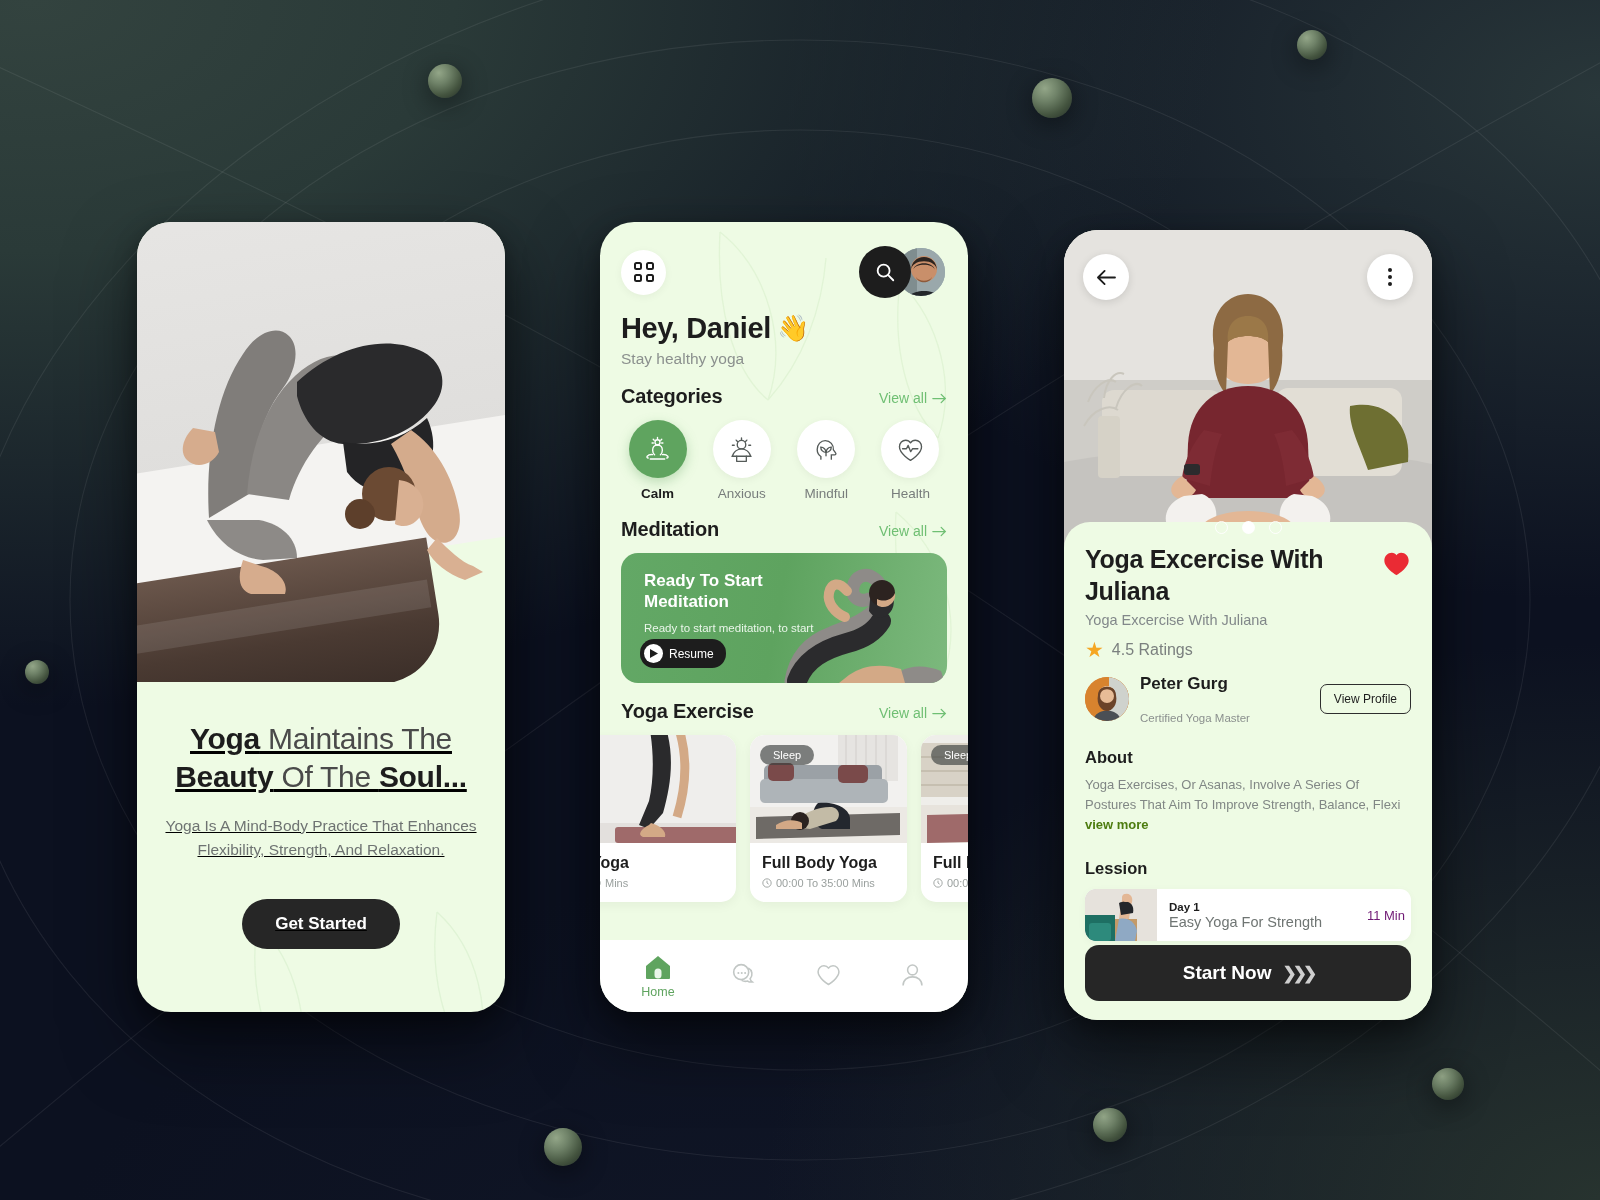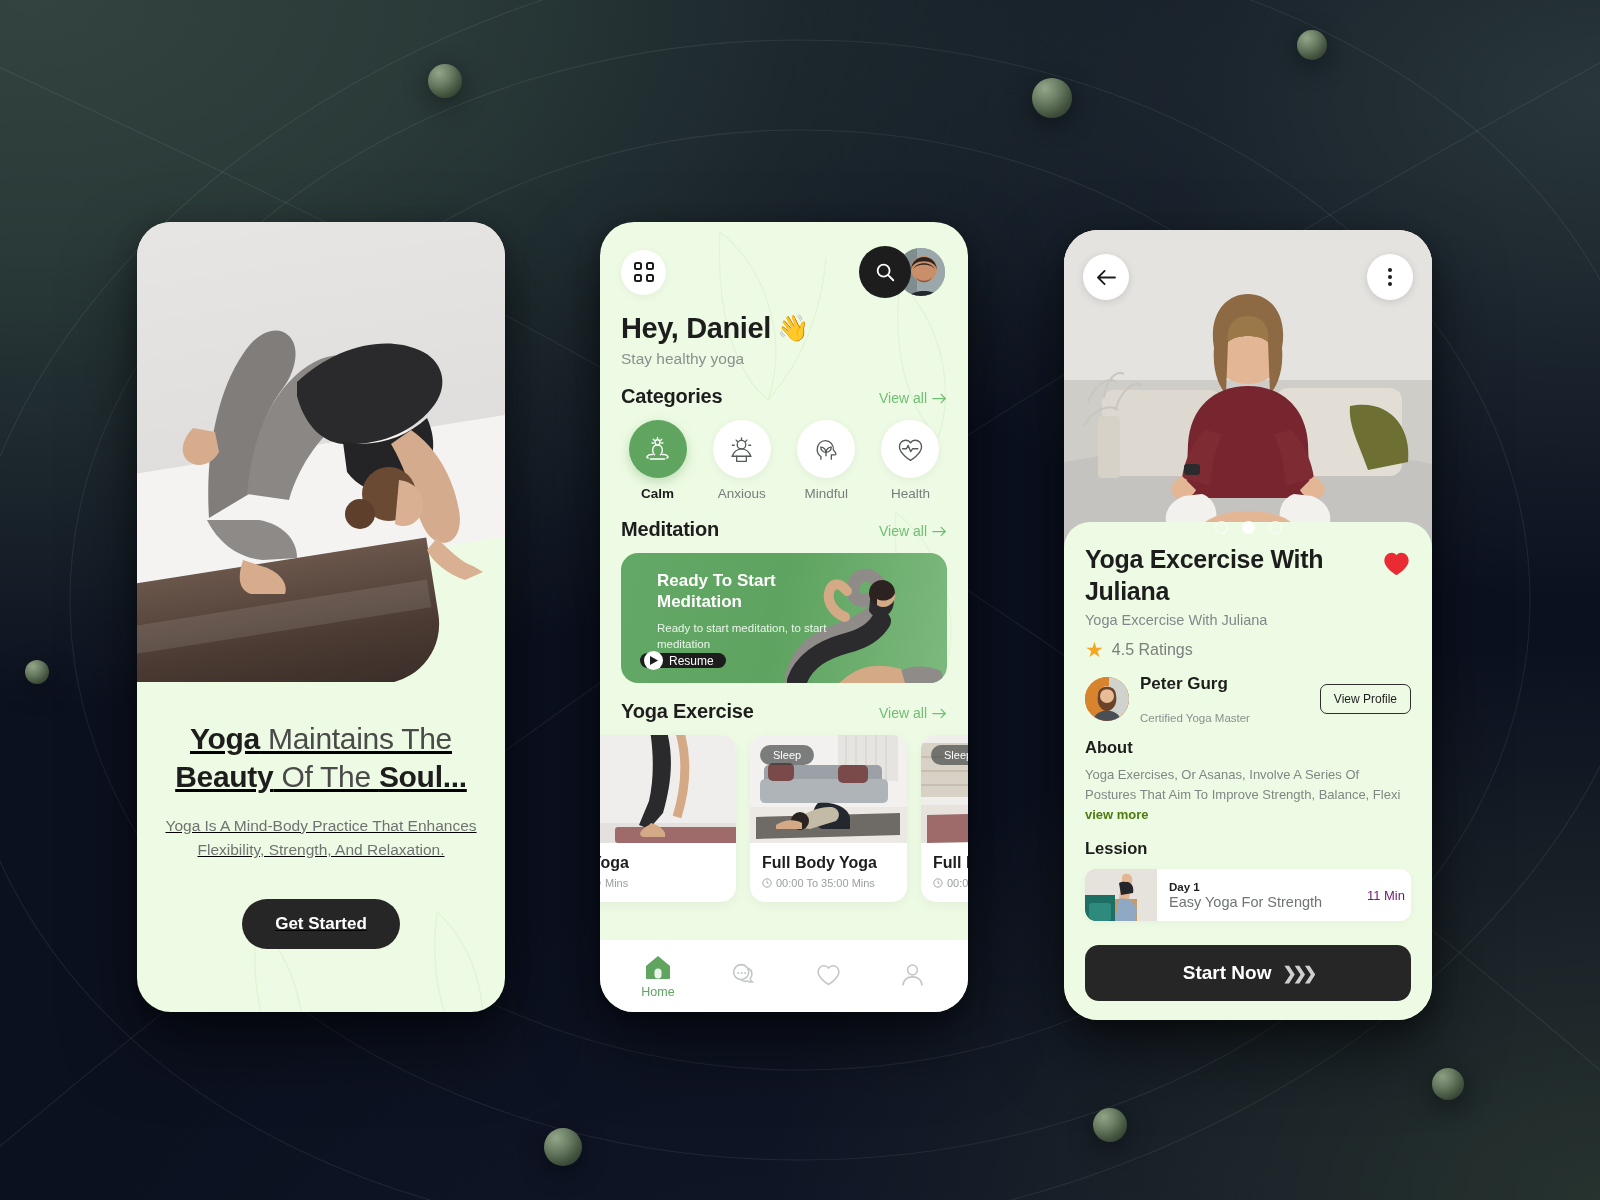--- a/index.html
+++ b/index.html
@@ -102,25 +102,25 @@
   }
   .cat.active .cat-circle{ background:#5fa45f; box-shadow:0 4px 12px rgba(95,164,95,.35); }
   .cat-label{ margin-top:8px; font-size:13.5px; color:#787d7c; }
   .cat.active .cat-label{ color:#1d1d1d; font-weight:700; }
 
   .med-card{
     margin-top:12px; height:130px; border-radius:17px; overflow:hidden;
     background:linear-gradient(100deg,#63a866 0%, #5ea35f 48%, #7cb97d 100%);
     position:relative;
   }
-  .med-txt{ position:absolute; left:36px; top:17px; width:185px; }
+  .med-txt{ position:absolute; left:23px; top:17px; width:185px; }
   .med-h{ font-size:17px; font-weight:800; color:#fff; line-height:1.25; }
   .med-p{ margin-top:7px; font-size:11.5px; color:#eaf6ea; line-height:1.45; }
   .resume{
-    position:absolute; left:19px; bottom:15px; height:15px; border-radius:14px; background:#1d1d1d;
+    position:absolute; left:19px; bottom:15px; height:29px; border-radius:14px; background:#1d1d1d;
     color:#fff; font-size:12px; display:flex; align-items:center; gap:6px; padding:0 12px 0 4px;
     border:none; cursor:pointer; font-family:inherit;
   }
   .resume .play{
     width:19px; height:19px; border-radius:50%; background:#fff;
     display:flex; align-items:center; justify-content:center;
   }
   .med-photo{ position:absolute; right:0; top:0; width:196px; height:100%; overflow:hidden; }
 
   .ex-row{ display:flex; gap:14px; margin-top:12px; margin-left:-42px; }
@@ -168,21 +168,21 @@
   .star{ color:#f5a623; font-size:21px; line-height:1; }
   .coach{ margin-top:14px; display:flex; align-items:center; gap:11px; }
   .coach-pic{ width:44px; height:44px; border-radius:50%; overflow:hidden;
               background:radial-gradient(circle at 30% 30%,#e4934a,#b4622a); position:relative; }
   .coach-name{ font-size:17px; font-weight:800; color:#1d1d1d; }
   .coach-role{ font-size:11.5px; color:#8b908e; margin-top:18px; }
   .view-profile{
     margin-left:auto; border:1.4px solid #2e2e2e; background:transparent; border-radius:7px;
     padding:7px 13px; font-size:12px; color:#1d1d1d; cursor:pointer; font-family:inherit;
   }
-  .p3-secT{ margin-top:14px; font-size:16.5px; font-weight:800; color:#1d1d1d; }
+  .p3-secT{ margin-top:24px; font-size:16.5px; font-weight:800; color:#1d1d1d; }
   .about-p{ margin-top:8px; font-size:13px; line-height:1.55; color:#818785; }
   .about-p b{ color:#4d7c0f; font-weight:700; cursor:pointer; }
   .lesson{
     margin-top:11px; height:52px; background:#fff; border-radius:11px; display:flex;
     align-items:center; gap:12px; padding:0 6px 0 0; overflow:hidden; cursor:pointer;
     box-shadow:0 2px 8px rgba(0,0,0,.04);
   }
   .lesson-thumb{ width:72px; height:52px; overflow:hidden; position:relative; flex:0 0 72px;
                  border-radius:11px 0 0 11px; background:#cfd6d4; }
   .lesson-day{ font-size:11.5px; font-weight:800; color:#1d1d1d; }

